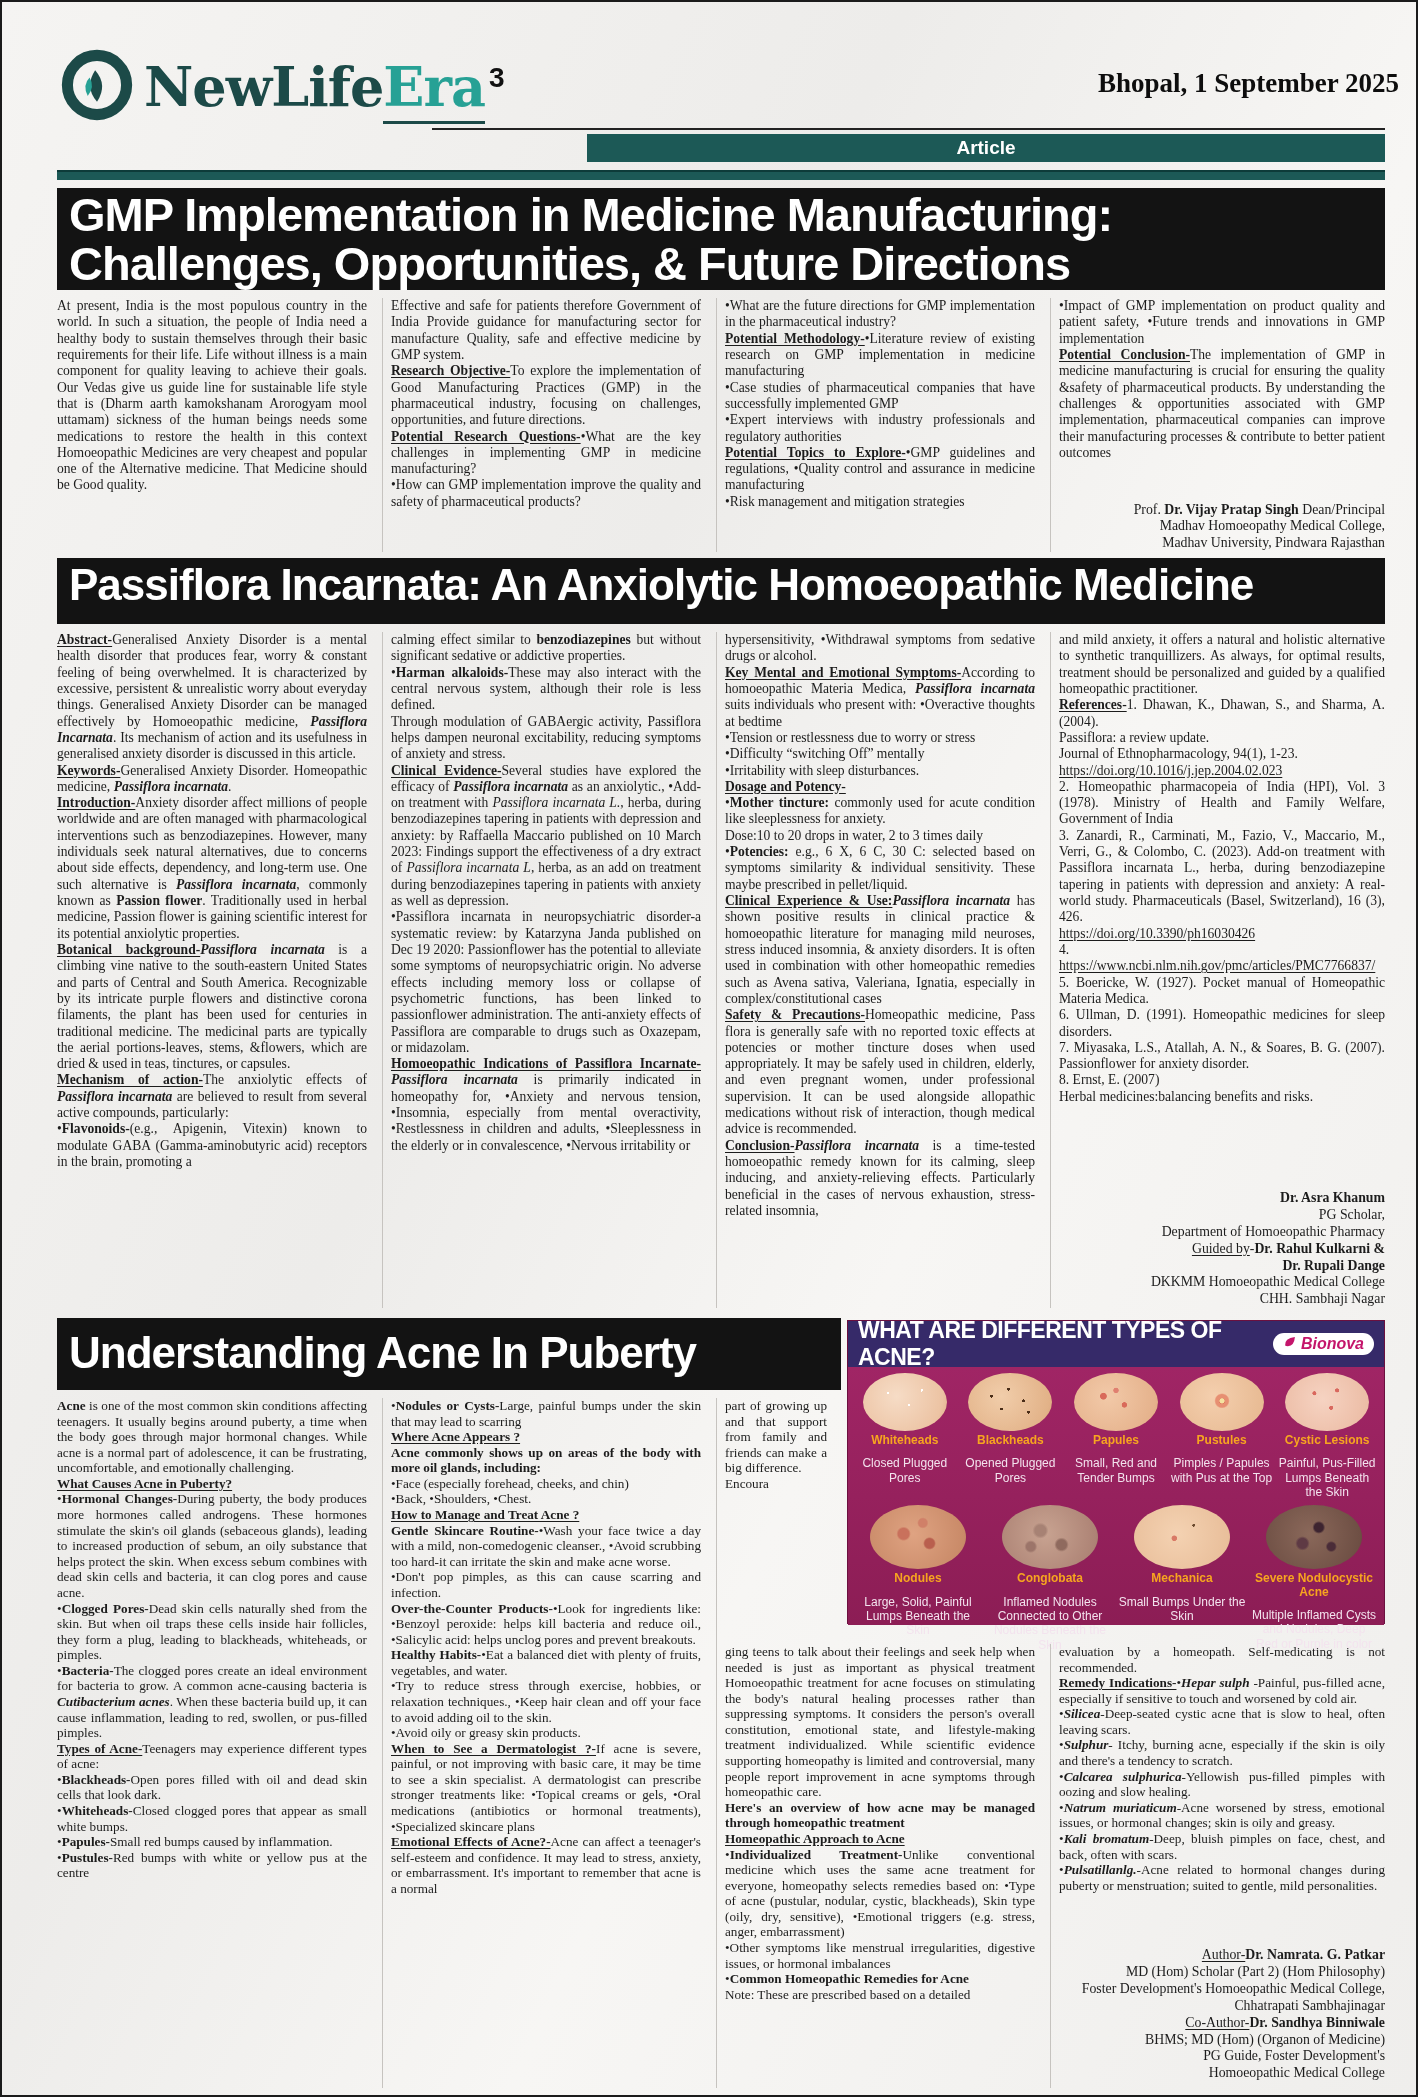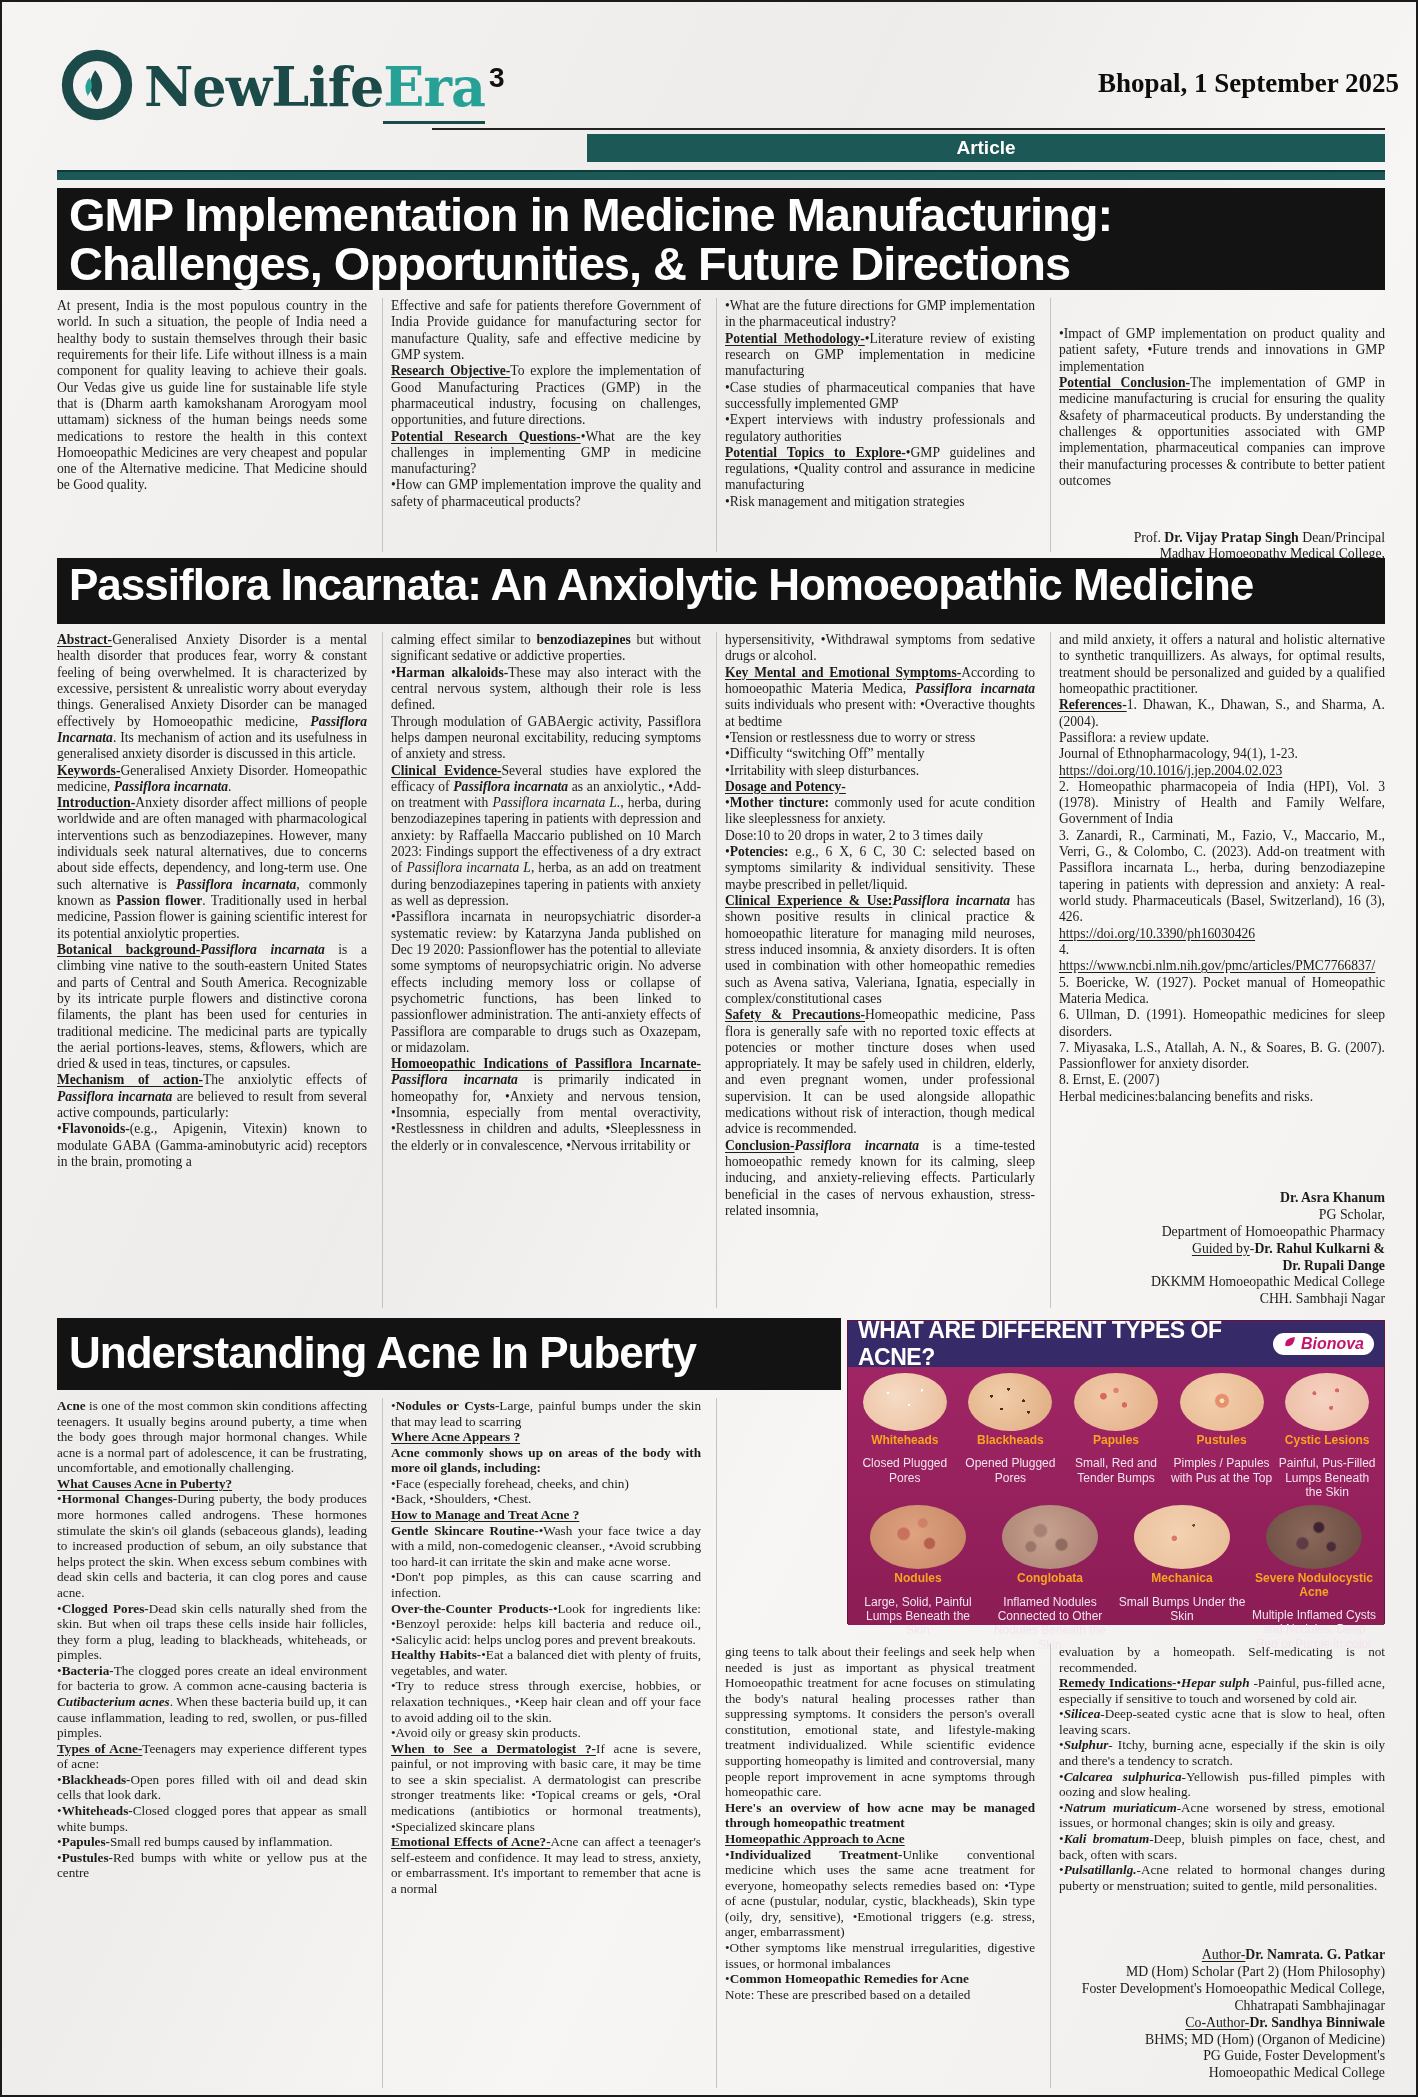--- a/index.html
+++ b/index.html
@@ -94,21 +94,21 @@
   <div class="abs coltext" style="left:389px;top:296px;width:310px;height:254px;">Effective and safe for patients therefore Government of India Provide guidance for manufacturing sector for manufacture Quality, safe and effective medicine by GMP system.
 <u><b>Research Objective-</b></u>To explore the implementation of Good Manufacturing Practices (GMP) in the pharmaceutical industry, focusing on challenges, opportunities, and future directions.
 <u><b>Potential Research Questions-</b></u>•What are the key challenges in implementing GMP in medicine manufacturing?
 •How can GMP implementation improve the quality and safety of pharmaceutical products?</div>
   <div class="abs coltext" style="left:723px;top:296px;width:310px;height:254px;">•What are the future directions for GMP implementation in the pharmaceutical industry?
 <u><b>Potential Methodology-</b></u>•Literature review of existing research on GMP implementation in medicine manufacturing
 •Case studies of pharmaceutical companies that have successfully implemented GMP
 •Expert interviews with industry professionals and regulatory authorities
 <u><b>Potential Topics to Explore-</b></u>•GMP guidelines and regulations, •Quality control and assurance in medicine manufacturing
 •Risk management and mitigation strategies</div>
-  <div class="abs colbox" style="left:1057px;top:296px;width:326px;height:254px;margin-top:28px;">
+  <div class="abs colbox" style="left:1057px;top:296px;width:326px;height:254px;">
     <div class="coltext" style="max-height:200px;">•Impact of GMP implementation on product quality and patient safety, •Future trends and innovations in GMP implementation
 <u><b>Potential Conclusion-</b></u>The implementation of GMP in medicine manufacturing is crucial for ensuring the quality &amp;safety of pharmaceutical products. By understanding the challenges &amp; opportunities associated with GMP implementation, pharmaceutical companies can improve their manufacturing processes &amp; contribute to better patient outcomes</div>
     <div class="byline">Prof. <b>Dr. Vijay Pratap Singh</b> Dean/Principal
 Madhav Homoeopathy Medical College,
 Madhav University, Pindwara Rajasthan</div>
   </div>
   <div class="abs colsep" style="left:380px;top:296px;height:254px;"></div>
   <div class="abs colsep" style="left:714px;top:296px;height:254px;"></div>
   <div class="abs colsep" style="left:1048px;top:296px;height:254px;"></div>
 
@@ -252,20 +252,22 @@
 •Back, •Shoulders, •Chest.
 <u><b>How to Manage and Treat Acne ?</b></u>
 <b>Gentle Skincare Routine-</b>•Wash your face twice a day with a mild, non-comedogenic cleanser., •Avoid scrubbing too hard-it can irritate the skin and make acne worse.
 •Don't pop pimples, as this can cause scarring and infection.
 <b>Over-the-Counter Products-</b>•Look for ingredients like: •Benzoyl peroxide: helps kill bacteria and reduce oil., •Salicylic acid: helps unclog pores and prevent breakouts.
 <b>Healthy Habits-</b>•Eat a balanced diet with plenty of fruits, vegetables, and water.
 •Try to reduce stress through exercise, hobbies, or relaxation techniques., •Keep hair clean and off your face to avoid adding oil to the skin.
 •Avoid oily or greasy skin products.
 <u><b>When to See a Dermatologist ?-</b></u>If acne is severe, painful, or not improving with basic care, it may be time to see a skin specialist. A dermatologist can prescribe stronger treatments like: •Topical creams or gels, •Oral medications (antibiotics or hormonal treatments), •Specialized skincare plans
 <u><b>Emotional Effects of Acne?-</b></u>Acne can affect a teenager's self-esteem and confidence. It may lead to stress, anxiety, or embarrassment. It's important to remember that acne is a normal</div>
+  <div class="abs coltext acnetext" style="left:723px;top:1396px;width:102px;height:240px;">part of growing up and that support from family and friends can make a big difference.
+Encoura</div>
   <div class="abs coltext acnetext" style="left:723px;top:1642px;width:310px;height:444px;">ging teens to talk about their feelings and seek help when needed is just as important as physical treatment Homoeopathic treatment for acne focuses on stimulating the body's natural healing processes rather than suppressing symptoms. It considers the person's overall constitution, emotional state, and lifestyle-making treatment individualized. While scientific evidence supporting homeopathy is limited and controversial, many people report improvement in acne symptoms through homeopathic care.
 <b>Here's an overview of how acne may be managed through homeopathic treatment</b>
 <u><b>Homeopathic Approach to Acne</b></u>
 •<b>Individualized Treatment-</b>Unlike conventional medicine which uses the same acne treatment for everyone, homeopathy selects remedies based on: •Type of acne (pustular, nodular, cystic, blackheads), Skin type (oily, dry, sensitive), •Emotional triggers (e.g. stress, anger, embarrassment)
 •Other symptoms like menstrual irregularities, digestive issues, or hormonal imbalances
 •<b>Common Homeopathic Remedies for Acne</b>
 Note: These are prescribed based on a detailed</div>
   <div class="abs colbox" style="left:1057px;top:1642px;width:326px;height:444px;">
     <div class="coltext acnetext" style="max-height:326px;">evaluation by a homeopath. Self-medicating is not recommended.
 <u><b>Remedy Indications-</b></u>•<b><i>Hepar sulph</i></b> -Painful, pus-filled acne, especially if sensitive to touch and worsened by cold air.

